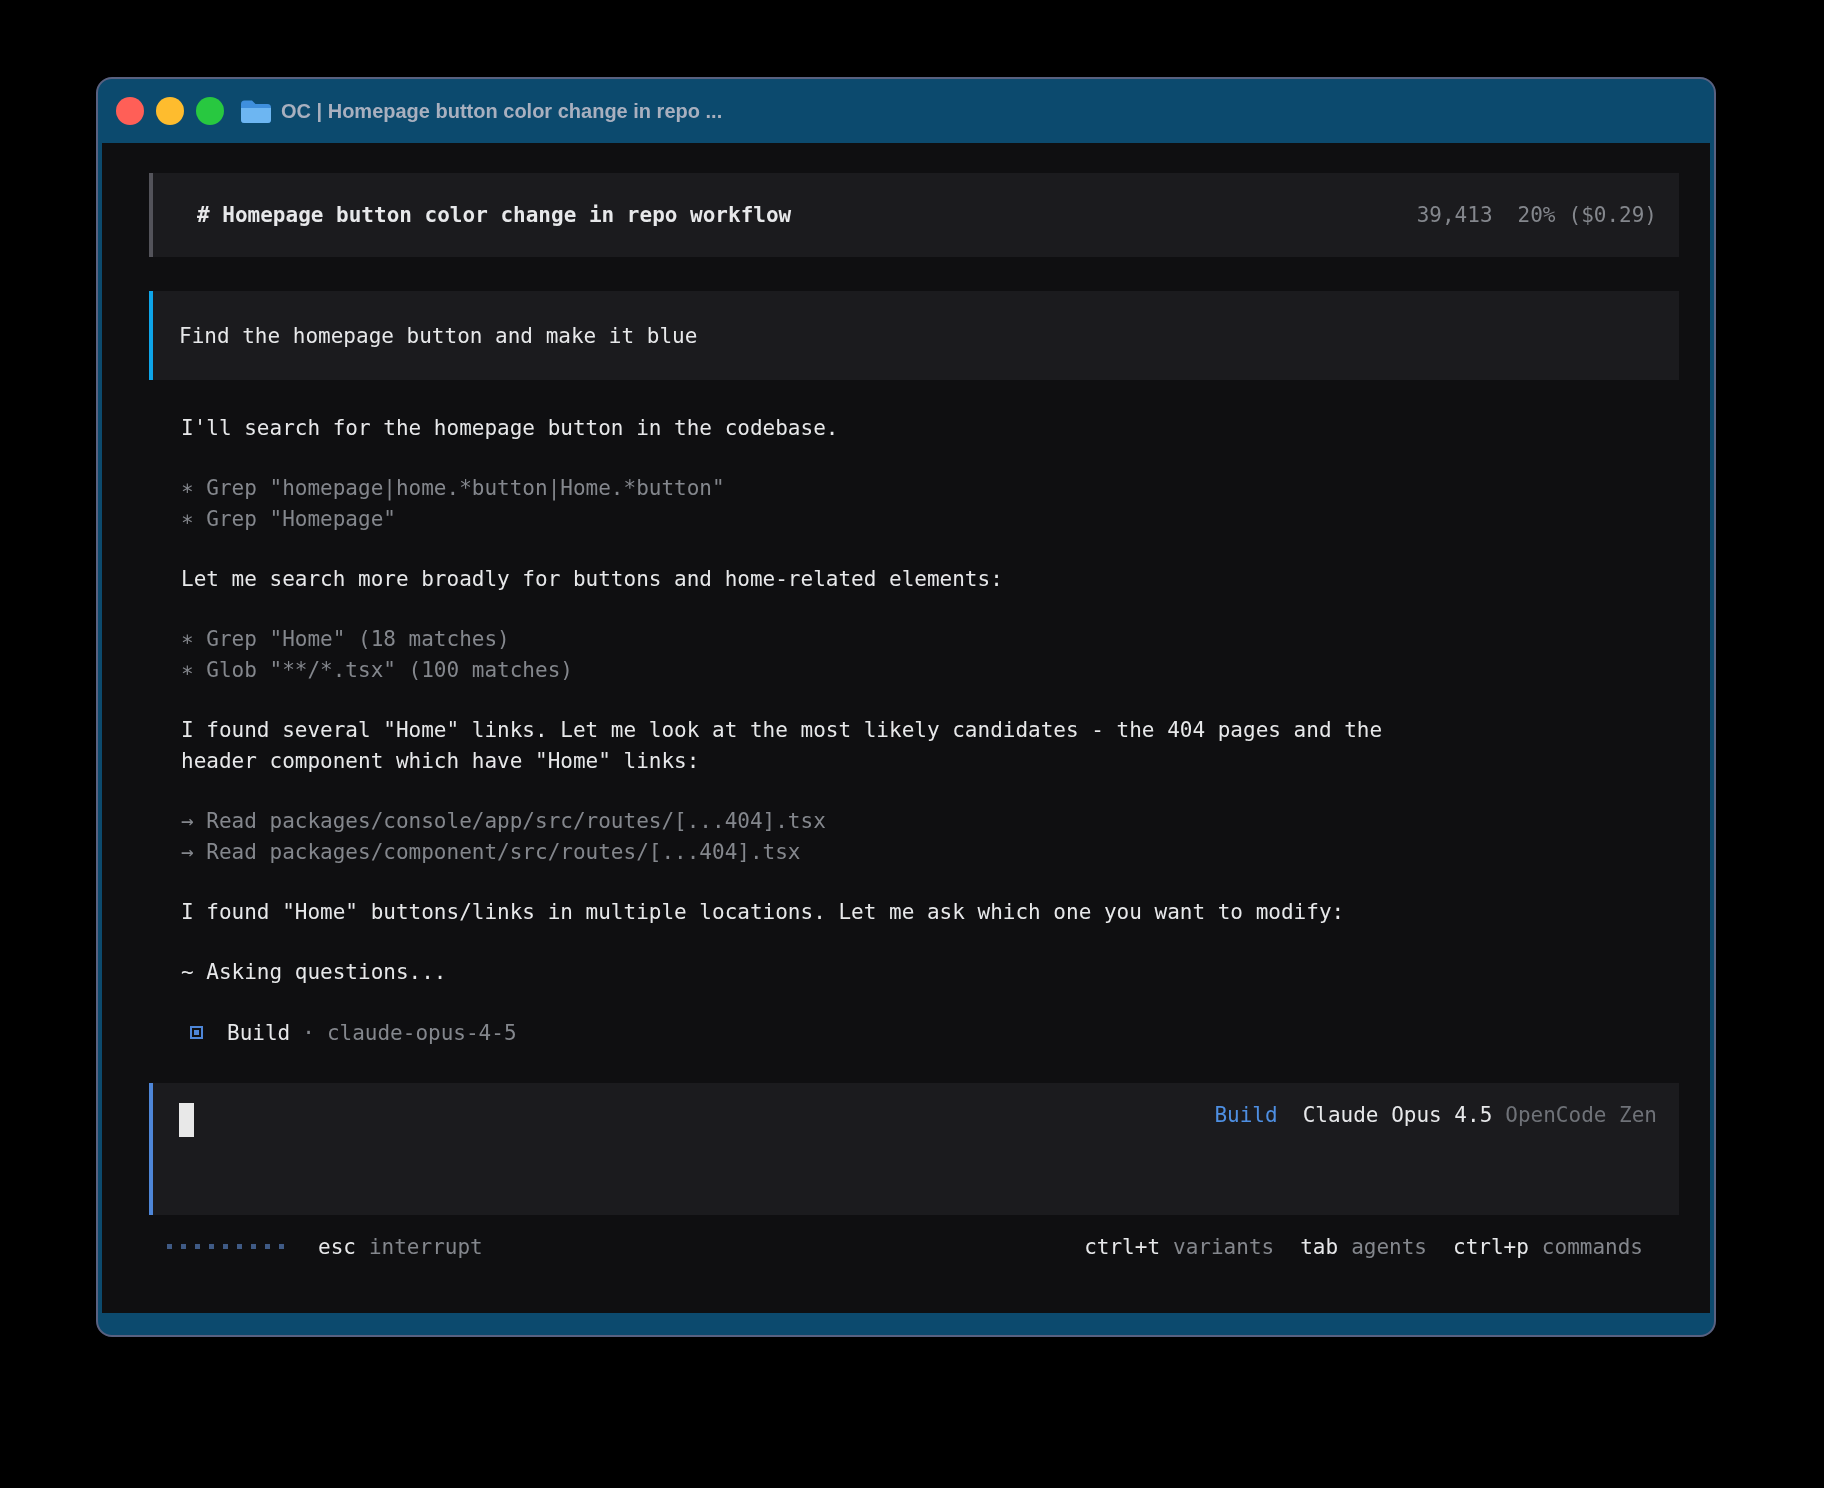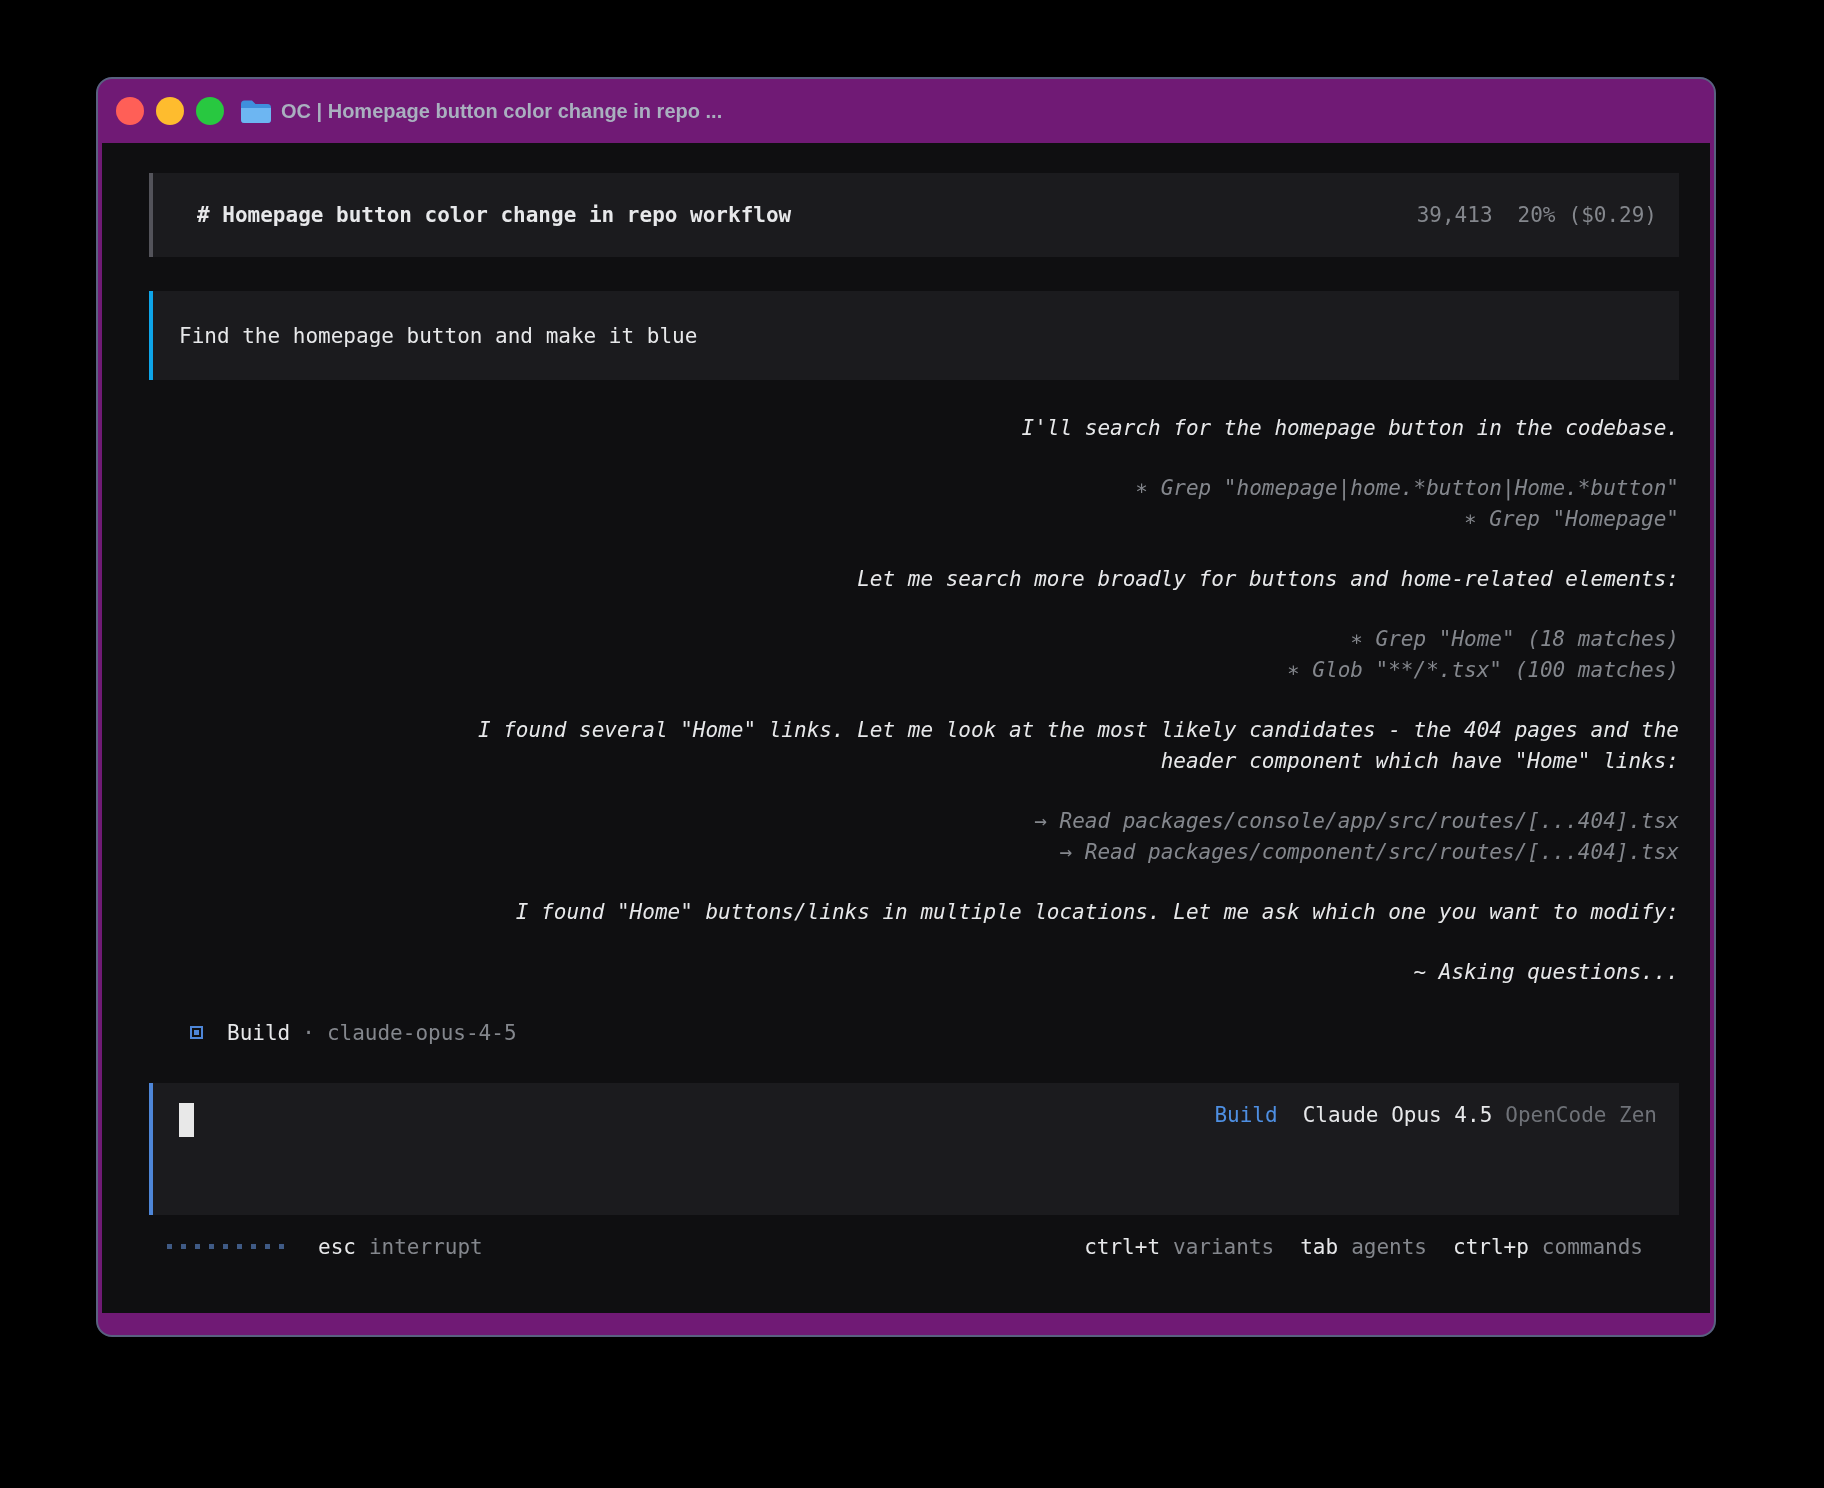--- a/index.html
+++ b/index.html
@@ -1,20 +1,20 @@
 <!DOCTYPE html>
 <html><head>
 <meta charset="utf-8">
 <style>
   * { margin:0; padding:0; box-sizing:border-box; }
   html,body { width:1824px; height:1488px; background:#000; overflow:hidden; }
 
   .window {
     position:absolute; left:96px; top:77px; width:1620px; height:1260px;
-    background:#701a75; border:2px solid #596180; border-radius:16px;text-align:right;
+    background:#0c4a6e; border:2px solid #596180; border-radius:16px;
   }
   .titlebar {
     height:64px; display:flex; align-items:center; padding:0 18px;
     font-family:"Liberation Sans", sans-serif;
   }
   .lights { display:flex; gap:12px; align-items:center; }
   .light { width:28px; height:28px; border-radius:50%; display:inline-block; }
   .light.red    { background:#ff5f57; }
   .light.yellow { background:#febc2e; }
   .light.green  { background:#28c840; }
@@ -41,21 +41,21 @@
   .header-stats .pct { margin-left:25px; }
   .header-stats .cost { margin-left:13px; }
 
   .user-block {
     height:89px; display:flex; align-items:center;
     border-left:4px solid #0ea5e9; padding:0 22px 0 26px; margin-bottom:33px;
     white-space:pre;
   }
 
   .line { height:31px; line-height:31px; white-space:pre; }
-  .group { margin-left:18px;font-style:italic; }
+  .group { margin-left:32px; }
   .group + .group { margin-top:29px; }
   .group.tool .line { color:#84878d; }
 
   .agent-line {
     margin:29px 0 0 41px; height:31px; display:flex; align-items:center;
   }
   .build-icon {
     width:13px; height:13px; border:2px solid #4e86d8; display:inline-block;
     position:relative; margin-right:24px;
   }

